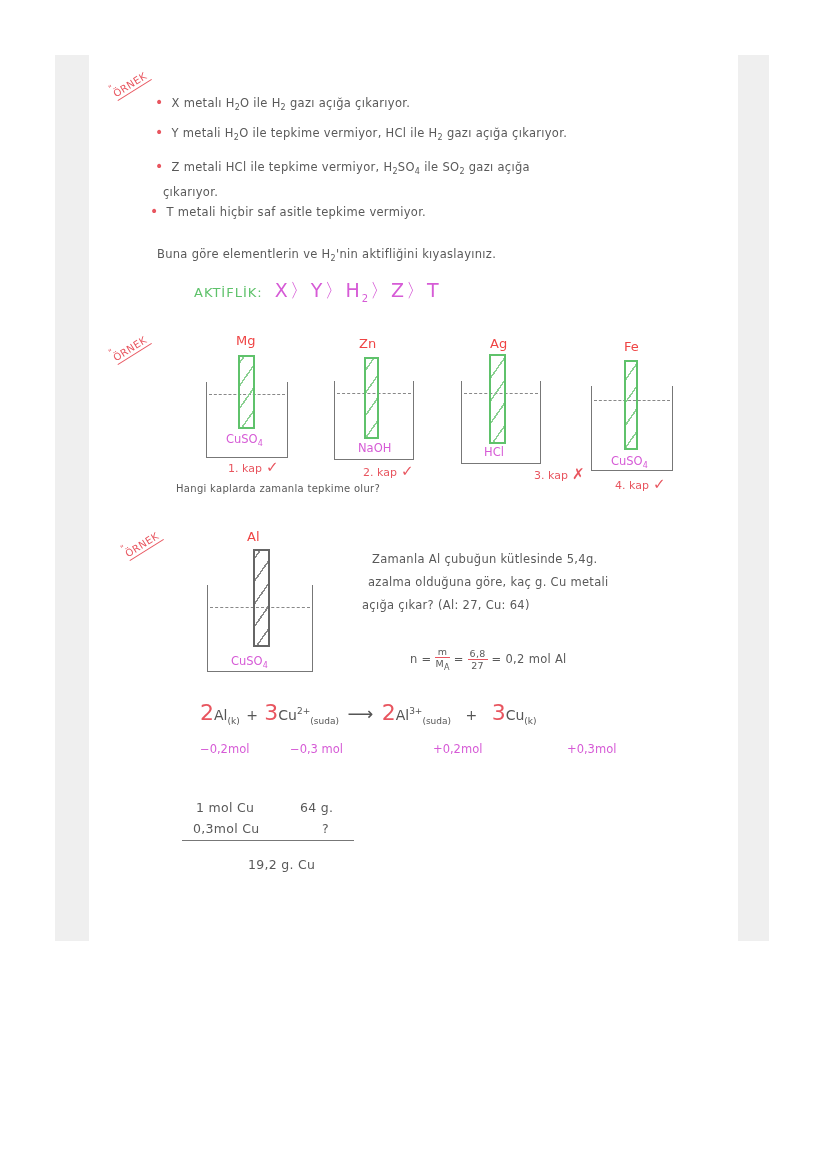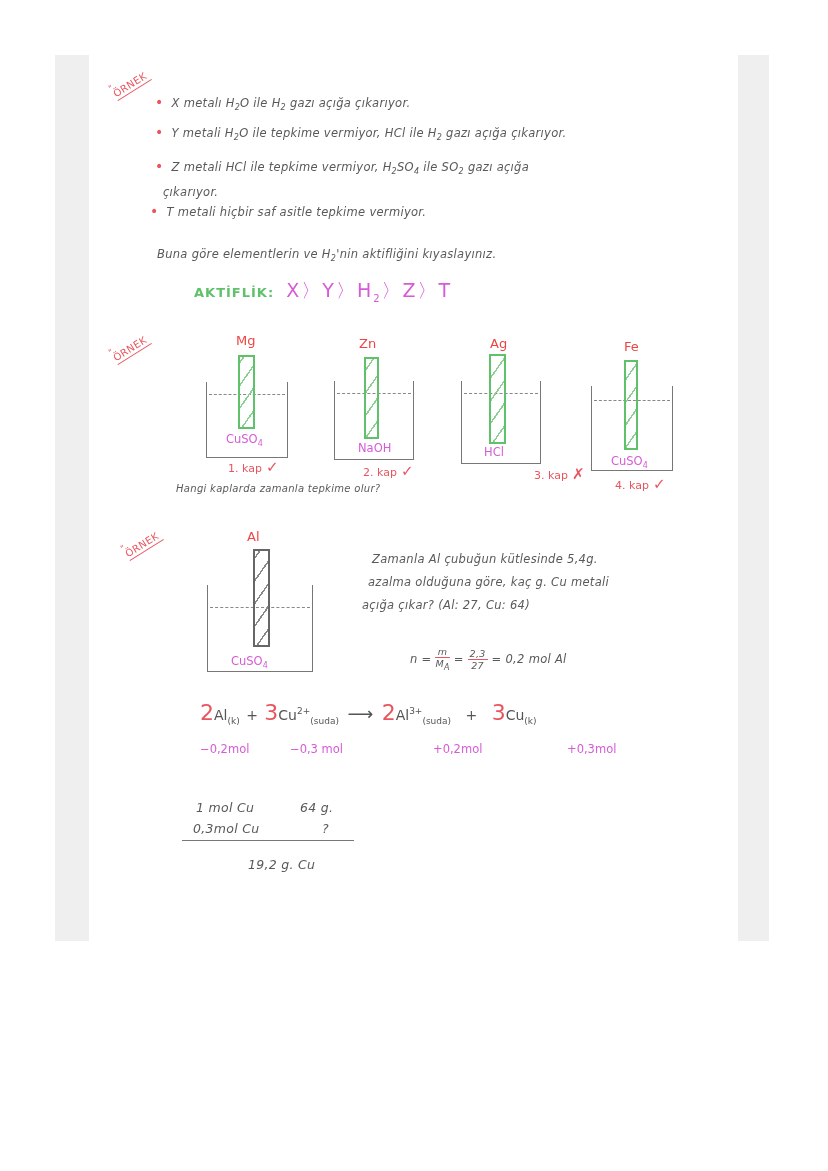--- a/index.html
+++ b/index.html
@@ -12,27 +12,27 @@
   .strip-right { left:738px; top:55px; width:31px; height:886px; }
   .sheet { position:absolute; left:89px; top:55px; width:649px; height:886px; background:#fff; }
 
   .ornek {
     position:absolute; color:#e8555f; font-size:10px; letter-spacing:0.5px;
     transform:rotate(-32deg); transform-origin:left bottom;
     border-bottom:1.5px solid #e8555f; padding:0 2px 1px 0; white-space:nowrap;
   }
   .ornek .dot { position:absolute; left:-1px; top:-6px; font-size:8px; }
 
-  .hand { position:absolute; font-size:11.5px; color:#595959; white-space:nowrap; letter-spacing:0.3px;font-style:italic; }
+  .hand { position:absolute; font-size:11.5px; color:#595959; white-space:nowrap; letter-spacing:0.3px; }
   .bullet { color:#e8555f; margin-right:8px; font-size:14px; line-height:0; }
   sub { font-size:8px; }
   sup { font-size:8px; }
 
   .aktif { position:absolute; left:194px; top:278px; font-size:13px; white-space:nowrap; }
-  .aktif .label { color:#5fc26b; font-weight:bold; letter-spacing:1px; }
+  .aktif .label { color:#5fc26b; font-weight:normal; letter-spacing:1px; }
   .aktif .seq { color:#d65bd6; font-size:19px; margin-left:8px; letter-spacing:2px; }
 
   
   .beaker { position:absolute; border:1.5px solid #777; border-top:none; }
   .liquid { position:absolute; left:2px; right:2px; border-top:1.5px dashed #888; }
   .rod {
     position:absolute; border:2px solid #5fc26b;
     background: repeating-linear-gradient(-55deg, transparent 0 8px, #8bd092 8px 9.5px, transparent 9.5px 13px);
   }
   .rod.gray { border-color:#666;
@@ -144,21 +144,21 @@
 <div class="sol" style="left:231px; top:654px;"><span>CuSO</span><sub>4</sub></div>
 
 <div class="hand" style="left:372px; top:552px;">Zamanla Al çubuğun kütlesinde 5,4g.</div>
 <div class="hand" style="left:368px; top:575px;">azalma olduğuna göre, kaç g. Cu metali</div>
 <div class="hand" style="left:362px; top:598px;">açığa çıkar? (Al: 27, Cu: 64)</div>
 
 <div class="hand" style="left:410px; top:646px;">
   <span>n =</span>
   <span class="frac"><span class="num">m</span><span><span style="display:inline">M</span><sub>A</sub></span></span>
   <span>=</span>
-  <span class="frac"><span class="num">2,3</span><span>27</span></span>
+  <span class="frac"><span class="num">6,8</span><span>27</span></span>
   <span>= 0,2 mol Al</span>
 </div>
 
 <div class="eq">
   <span class="coef">2</span><span>Al</span><sub class="sm">(k)</sub>
   <span style="margin:0 2px">+</span>
   <span class="coef">3</span><span>Cu</span><sup class="sm">2+</sup><sub class="sm">(suda)</sub>
   <span style="margin:0 4px; font-size:18px;">⟶</span>
   <span class="coef">2</span><span>Al</span><sup class="sm">3+</sup><sub class="sm">(suda)</sub>
   <span style="margin:0 10px">+</span>

